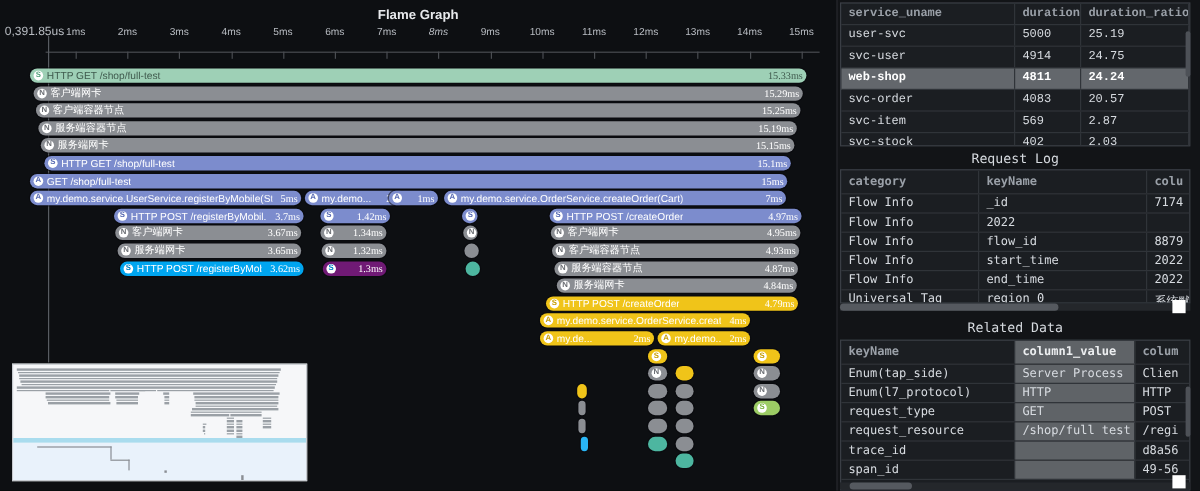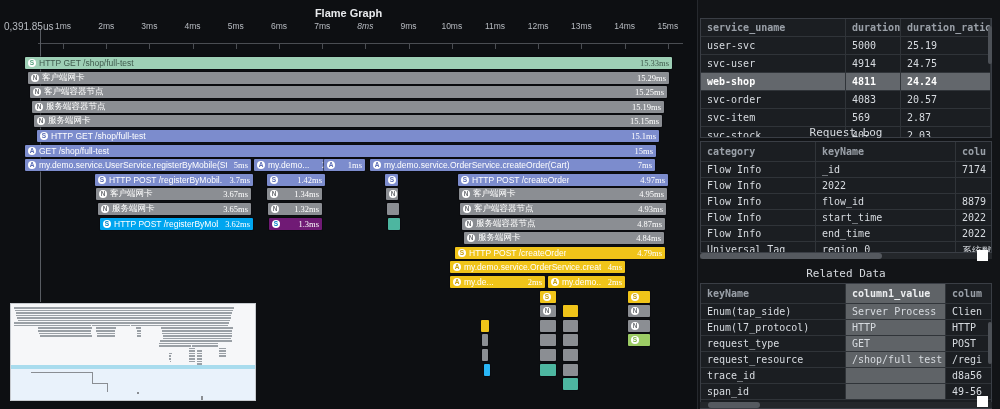--- a/index.html
+++ b/index.html
@@ -6,21 +6,21 @@
   .stage{position:relative;width:1000px;height:409px;background:#0d0f12;overflow:hidden;
          font-family:"Liberation Sans",sans-serif;}
   
   .flame-title{position:absolute;top:7px;left:0;width:697px;text-align:center;
                color:#e8eaed;font-size:11px;font-weight:bold;}
   .axis-line{position:absolute;top:43px;left:38px;width:645px;height:1px;background:#4a4d52;}
   .axis-origin{position:absolute;top:21px;left:4px;font-size:10px;color:#b8bcc2;}
   .tick-label{position:absolute;top:21px;font-size:8.5px;color:#b8bcc2;transform:translateX(-50%);}
   .tick-mark{position:absolute;top:43px;width:1px;height:6px;background:#4a4d52;}
   .cursor-line{position:absolute;top:30px;left:40px;width:1px;height:272px;background:#585c62;}
-  .bar{position:absolute;height:12px;border-radius:1px;display:flex;align-items:center;gap:3px;
+  .bar{position:absolute;height:12px;border-radius:6px;display:flex;align-items:center;gap:3px;
        padding:0 3px;box-sizing:border-box;overflow:hidden;font-size:8.5px;white-space:nowrap;
        box-shadow:0 0 0 1px rgba(10,10,12,.55);cursor:pointer;}
   .bicon{flex:0 0 auto;width:8px;height:8px;border-radius:50%;background:#ffffff;
          font-size:6.5px;font-weight:bold;line-height:8px;text-align:center;}
   .blabel{overflow:hidden;text-overflow:clip;}
   .bdur{margin-left:auto;padding-left:4px;font-family:Liberation Serif, serif;}
   
   .minimap{position:absolute;left:10px;top:303px;width:246px;height:98px;background:#f6f7f9;
            border:1px solid #c6cacf;box-sizing:border-box;overflow:hidden;cursor:pointer;}
   .mini-bar{position:absolute;background:#9aa0a6;}
@@ -328,21 +328,21 @@
       <div class="mini-mark" style="left: 20px; top: 68px; width: 62px; height: 1px;"></div>
       <div class="mini-mark" style="left: 81px; top: 68px; width: 1px; height: 11px;"></div>
       <div class="mini-mark" style="left: 81px; top: 79px; width: 16px; height: 1px;"></div>
       <div class="mini-mark" style="left: 96px; top: 79px; width: 1px; height: 9px;"></div>
       <div class="mini-mark" style="left: 126px; top: 88px; width: 2px; height: 2px;"></div>
       <div class="mini-mark" style="left: 190px; top: 92px; width: 2px; height: 6px;"></div>
     </div>
 
   <div class="right-panel"></div>
 
-  <div class="tbl t1" style="top:18px;height:120px;" id="t1">
+  <div class="tbl t1" style="top:2px;height:120px;font-family:Liberation Mono, monospace;" id="t1">
       <div class="trow thead">
         <div class="tcell">service_uname</div>
         <div class="tcell">duration</div>
         <div class="tcell">duration_ratio</div>
       </div>
       <div class="trow">
         <div class="tcell">user-svc</div>
         <div class="tcell">5000</div>
         <div class="tcell">25.19</div>
       </div>

